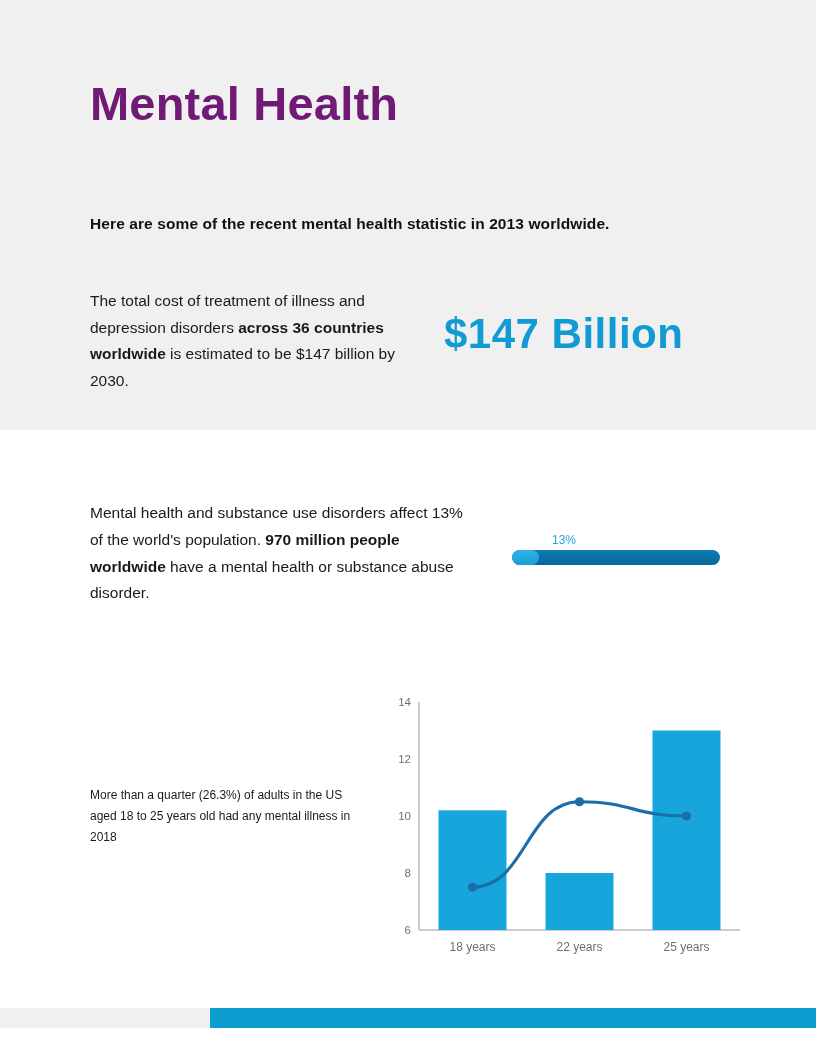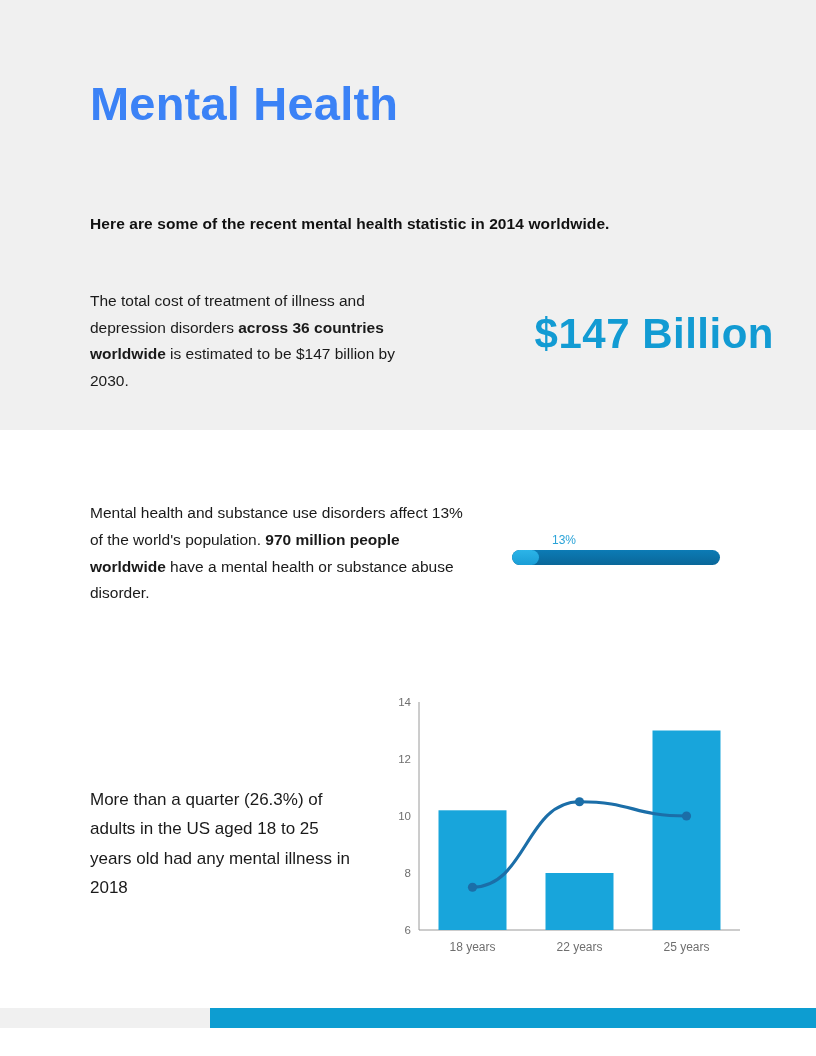--- a/index.html
+++ b/index.html
@@ -34,21 +34,21 @@
   }
   .title-line1,
   .title-line2 {
     font-size: 47px;
     font-weight: 700;
     letter-spacing: 0.2px;
     line-height: 1.27;
     margin: 0;
     white-space: nowrap;
   }
-  .title-line1 { color: #3b82f6; }
+  .title-line1 { color: #701a75; }
   .title-line2 { color: #129bd3; }
 
   .subtitle {
     position: absolute;
     left: 90px;
     top: 215px;
     width: 660px;
     font-size: 15.5px;
     font-weight: 700;
     color: #111111;
@@ -70,21 +70,20 @@
   .stat1-figure {
     position: absolute;
     left: 444px;
     top: 310px;
     width: 330px;
     font-size: 42px;
     font-weight: 700;
     color: #129bd3;
     letter-spacing: 0.5px;
     white-space: nowrap;
-    text-align: right;
   }
 
   
   .stat2-text {
     position: absolute;
     left: 90px;
     top: 500px;
     width: 380px;
     font-size: 15.5px;
     line-height: 1.73;
@@ -122,21 +121,21 @@
     border-radius: 8px;
     background: linear-gradient(180deg, #2cb4e8 0%, #1a9ed6 100%);
   }
 
   
   .stat3-text {
     position: absolute;
     left: 90px;
     top: 785px;
     width: 270px;
-    font-size: 17px;
+    font-size: 12px;
     line-height: 1.73;
     color: #1a1a1a;
   }
 
   .chart-area {
     position: absolute;
     left: 390px;
     top: 690px;
     width: 360px;
     height: 275px;
@@ -163,21 +162,21 @@
 </style>
 </head>
 <body>
 
 <div class="header-panel"></div>
 
 <div class="title-block">
   <div class="title-line1">Mental Health</div>
 </div>
 
-<div class="subtitle">Here are some of the recent mental health statistic in 2014 worldwide.</div>
+<div class="subtitle">Here are some of the recent mental health statistic in 2013 worldwide.</div>
 
 <div class="stat1-text">
   <span>The total cost of treatment of illness and depression disorders </span><b>across 36 countries worldwide</b><span> is estimated to be $147 billion by 2030.</span>
 </div>
 <div class="stat1-figure">$147 Billion</div>
 
 <div class="stat2-text">
   <span>Mental health and substance use disorders affect 13% of the world's population. </span><b>970 million people worldwide</b><span> have a mental health or substance abuse disorder.</span>
 </div>
 

